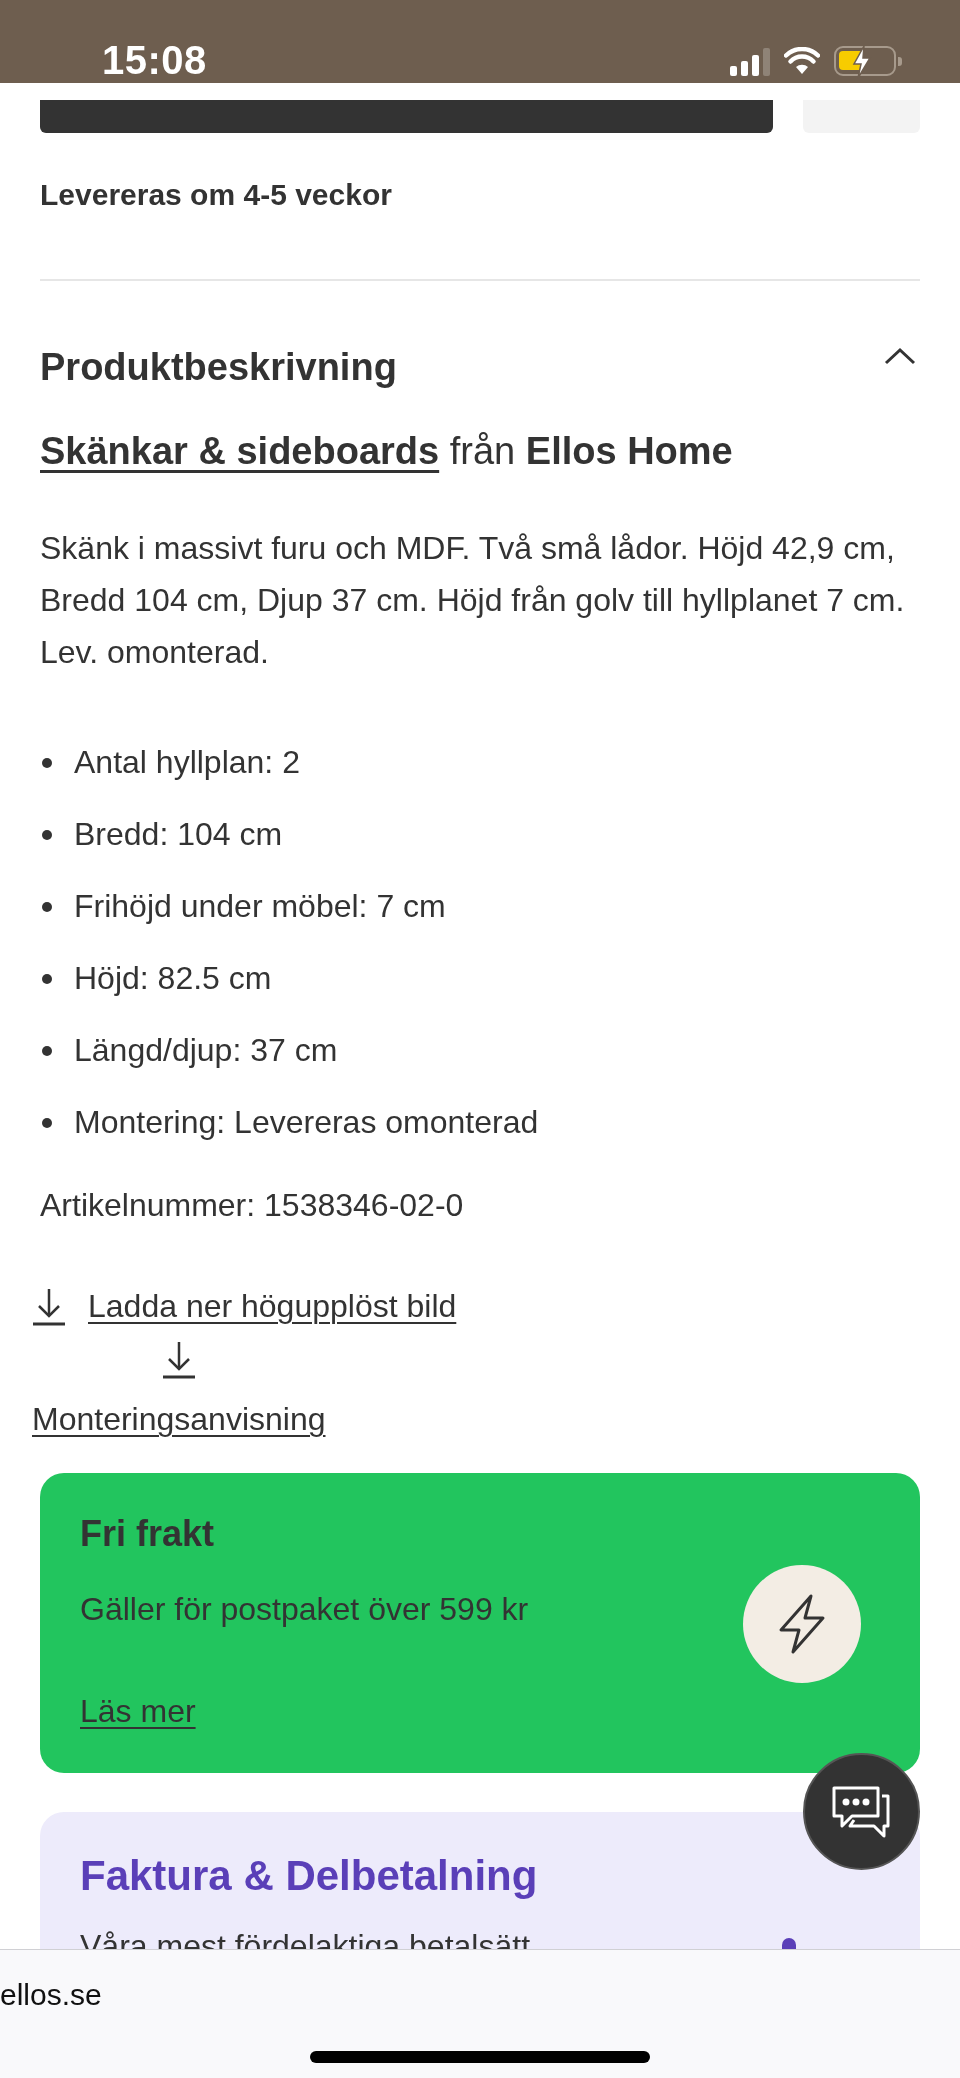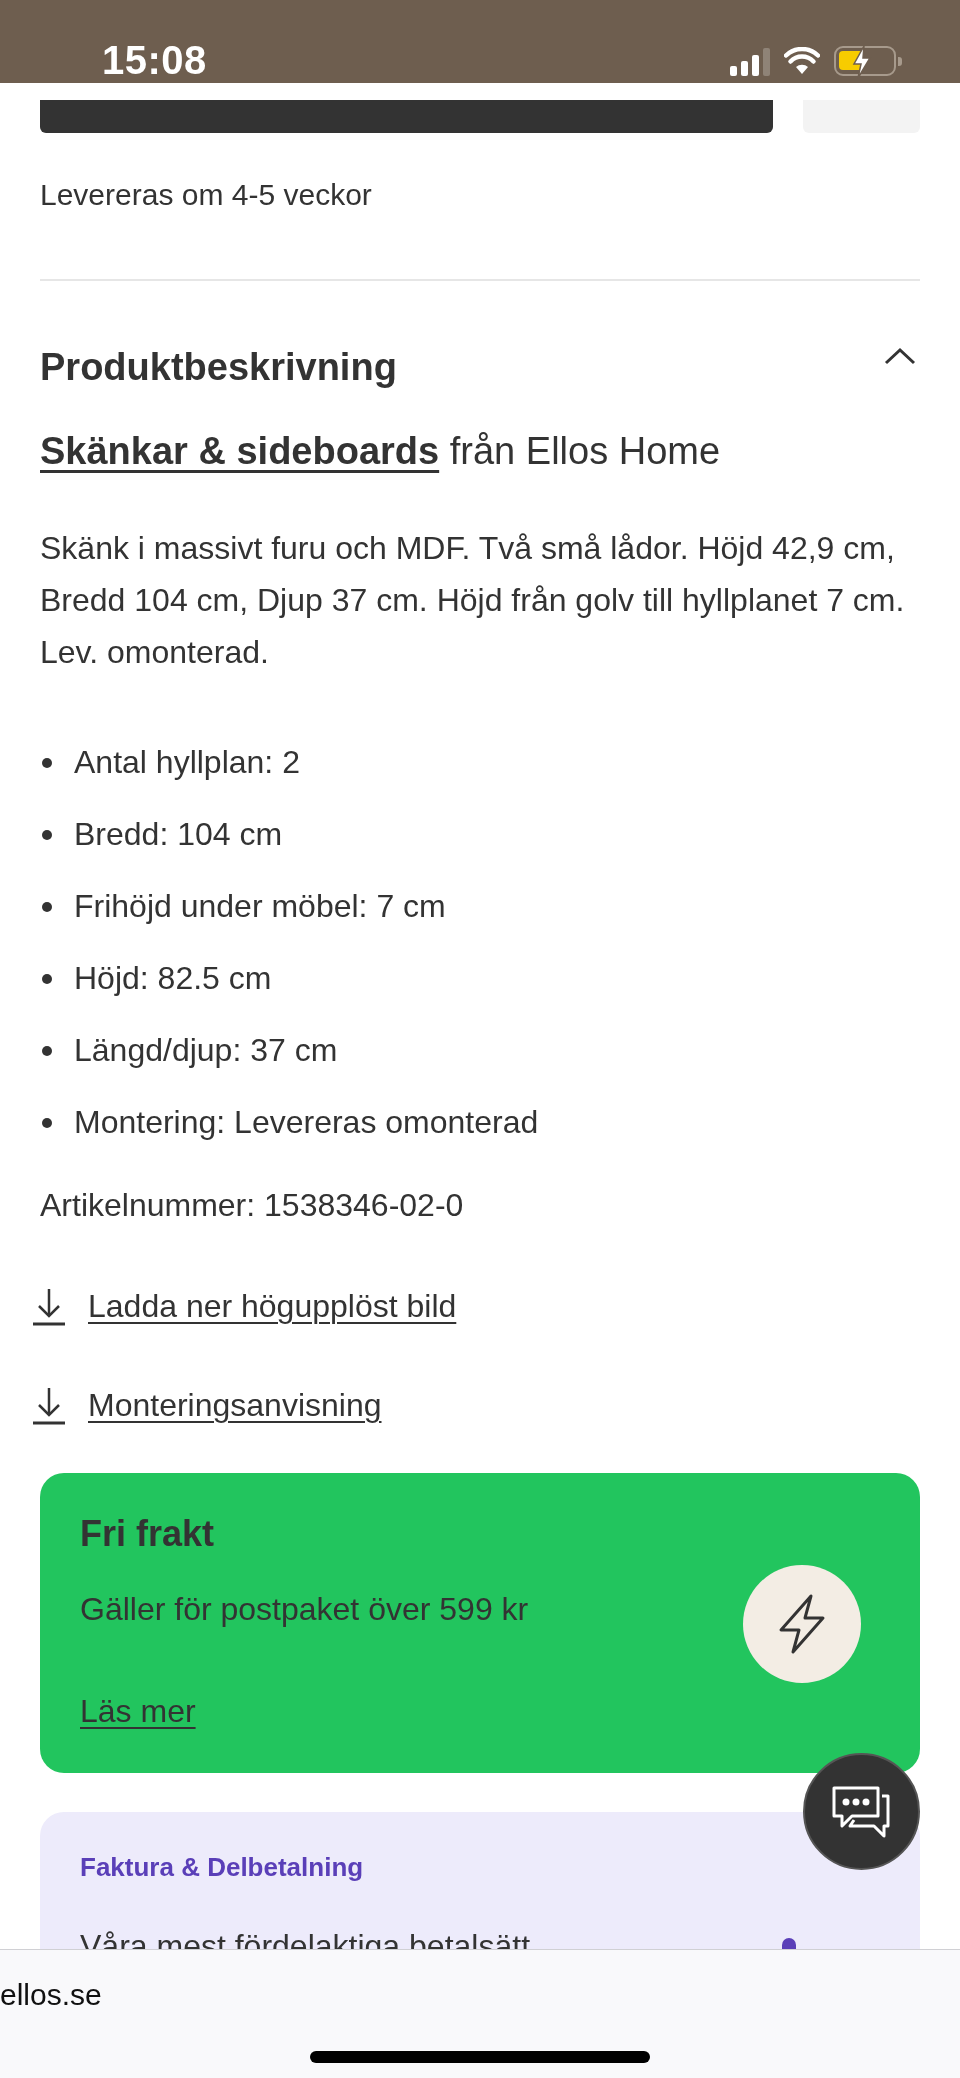--- a/index.html
+++ b/index.html
@@ -15,54 +15,54 @@
   .signal span.dim { background: #8f8377; }
   .battery { position: relative; width: 62px; height: 30px; border: 2.5px solid #a79a8c; border-radius: 9px; }
   .battery .fill { position: absolute; left: 3px; top: 3px; width: 24px; height: 19px; background: #f7cc00; border-radius: 4px; }
   .battery .tip { position: absolute; right: -8px; top: 9px; width: 4px; height: 9px; background: #a79a8c; border-radius: 0 3px 3px 0; }
   .battery svg { position: absolute; left: 14px; top: -4px; }
 
   
   .buy-button { position: absolute; left: 40px; top: 100px; width: 733px; height: 33px; background: #333333; border-radius: 0 0 6px 6px; }
   .fav-button { position: absolute; left: 803px; top: 100px; width: 117px; height: 33px; background: #f3f3f3; border-radius: 0 0 6px 6px; }
 
-  .delivery { position: absolute; left: 40px; top: 178px; font-size: 30px; font-weight: 400; color: #333; }
+  .delivery { position: absolute; left: 40px; top: 178px; font-size: 30px; font-weight: 700; color: #333; }
   .divider { position: absolute; left: 40px; top: 279px; width: 880px; height: 2px; background: #e6e6e6; }
 
   .section-header { position: absolute; left: 40px; top: 320px; width: 880px; height: 70px; display: flex; align-items: center; justify-content: space-between; }
   .section-title { font-size: 38px; font-weight: 700; color: #333; margin-top: 24px; }
   .chevron { width: 40px; height: 30px; }
 
   .brand-line { position: absolute; left: 40px; top: 430px; font-size: 38px; color: #333; white-space: nowrap; }
   .brand-line .cat { font-weight: 700; text-decoration: underline; text-decoration-thickness: 3px; text-underline-offset: 6px; color: #333; }
   .brand-line .from { font-weight: 400; }
-  .brand-line .brand { font-weight: 400; }
+  .brand-line .brand { font-weight: 700; }
 
   .description { position: absolute; left: 40px; top: 522px; width: 880px; font-size: 32px; line-height: 52px; color: #333; }
 
   .specs { position: absolute; left: 40px; top: 738px; list-style: none; }
   .specs li { position: relative; height: 72px; line-height: 48px; font-size: 32px; padding-left: 34px; color: #333; }
   .specs li::before { content: ""; position: absolute; left: 2px; top: 20px; width: 10px; height: 10px; border-radius: 50%; background: #333; }
 
   .article { position: absolute; left: 40px; top: 1187px; font-size: 32px; color: #333; }
 
   .dl-link { position: absolute; left: 32px; display: flex; align-items: center; gap: 22px; font-size: 32px; color: #333; }
   .dl-link .lbl { text-decoration: underline; text-decoration-thickness: 2px; text-underline-offset: 5px; }
   .dl-1 { top: 1286px; }
-  .dl-2 { top: 1385px; }
+  .dl-2 { top: 1339px; flex-direction: column; }
 
   .card { position: absolute; left: 40px; width: 880px; border-radius: 24px; }
   .card-frakt { top: 1473px; height: 300px; background: #22c55e; }
   .card-frakt .title { position: absolute; left: 40px; top: 40px; font-size: 36px; font-weight: 700; color: #333; }
   .card-frakt .sub { position: absolute; left: 40px; top: 118px; font-size: 32px; color: #333; }
   .card-frakt .more { position: absolute; left: 40px; top: 220px; font-size: 32px; color: #333; text-decoration: underline; text-decoration-thickness: 2px; text-underline-offset: 5px; }
   .card-frakt .icon-circle { position: absolute; left: 703px; top: 92px; width: 118px; height: 118px; border-radius: 50%; background: #f3ede4; display: flex; align-items: center; justify-content: center; }
 
   .card-faktura { top: 1812px; height: 300px; background: #edebfb; }
-  .card-faktura .title { position: absolute; left: 40px; top: 40px; font-size: 26px; font-weight: 700; color: #5a3fb8; }
+  .card-faktura .title { position: absolute; left: 40px; top: 40px; font-size: 42px; font-weight: 700; color: #5a3fb8; }
   .card-faktura .sub { position: absolute; left: 40px; top: 116px; font-size: 32px; color: #333; }
   .card-faktura .peek { position: absolute; left: 742px; top: 126px; width: 14px; height: 20px; background: #5a3fb8; border-radius: 10px 10px 0 0; }
 
   .chat-fab { position: absolute; left: 803px; top: 1753px; width: 117px; height: 117px; border-radius: 50%; background: #333333; border: 2px solid #555; display: flex; align-items: center; justify-content: center; z-index: 4; }
 
   .browser-bar { position: absolute; left: 0; top: 1949px; width: 960px; height: 129px; background: #f9f9fb; border-top: 1.5px solid #d0d0d4; z-index: 6; }
   .url { position: absolute; left: 0; width: 960px; top: 28px; text-align: left; font-size: 30px; color: #111; }
   .home-indicator { position: absolute; left: 310px; top: 101px; width: 340px; height: 12px; background: #000; border-radius: 6px; }
 </style>
 </head>

